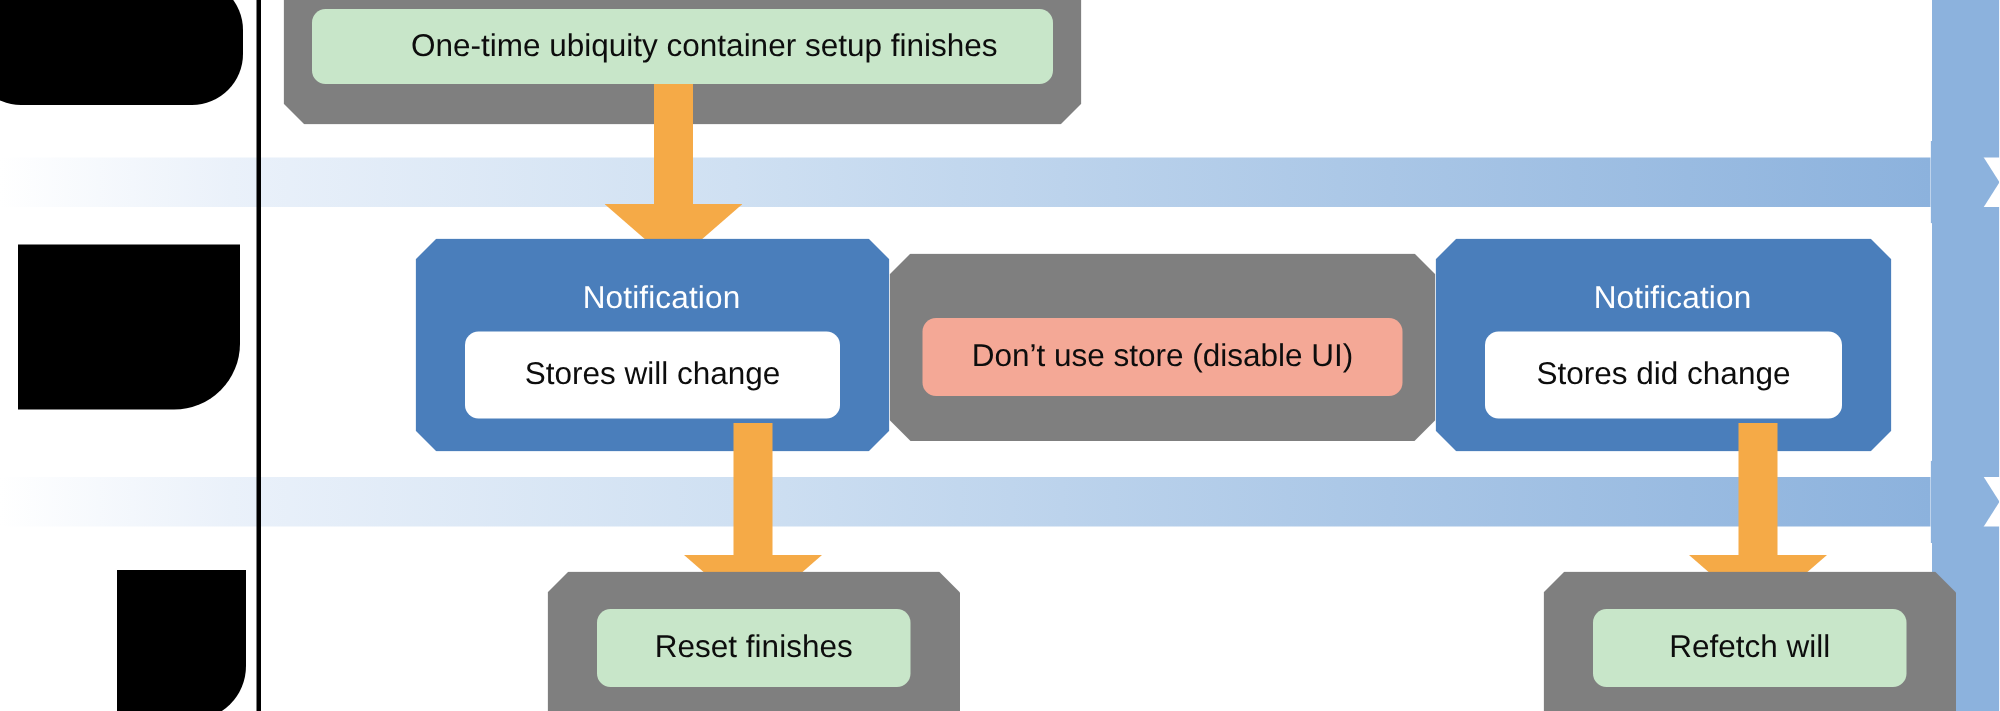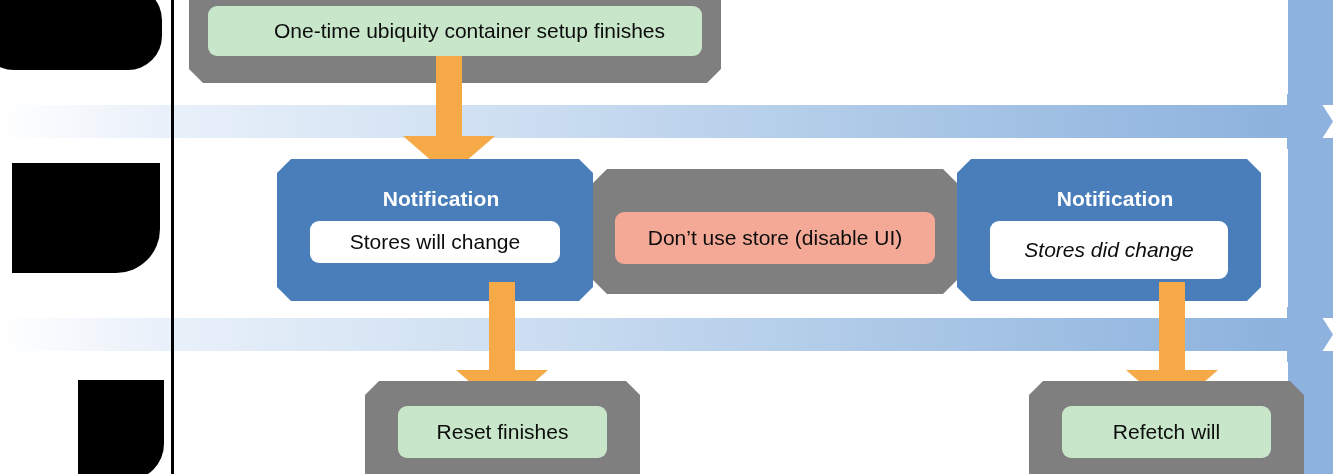--- a/index.html
+++ b/index.html
@@ -35,21 +35,21 @@
   .chamf-top{clip-path:polygon(14px 0,calc(100% - 14px) 0,100% 14px,100% 100%,0 100%,0 14px);}
   .chamf-bottom{clip-path:polygon(0 0,100% 0,100% calc(100% - 14px),calc(100% - 14px) 100%,
              14px 100%,0 calc(100% - 14px));}
 
   
   .inner{position:absolute;border-radius:9px;display:flex;align-items:center;
          justify-content:center;text-align:center;box-sizing:border-box;}
   .inner-green{background:#c8e6c9;color:#0d0d0d;}
   .inner-white{background:#ffffff;color:#0d0d0d;}
   .inner-salmon{background:#f4a896;color:#0d0d0d;}
-  .node-title{position:absolute;left:12px;right:0;color:#ffffff;font-weight:bold;
+  .node-title{position:absolute;left:12px;right:0;color:#ffffff;font-weight:normal;
               text-align:center;font-size:21px;letter-spacing:.1px;}
 
   
   .arrow{position:absolute;}
   .arrow .shaft{position:absolute;left:50%;transform:translateX(-50%);
                 top:0;background:#f5aa47;}
   .arrow .head{position:absolute;left:50%;transform:translateX(-50%);
                bottom:0;background:#f5aa47;
                clip-path:polygon(50% 100%,0 0,30% 0,30% 0,70% 0,100% 0);}
 
@@ -86,32 +86,32 @@
   </div>
 
   <div class="arrow" style="left:403px;top:56px;width:92px;height:120px;">
     <div class="shaft" style="width:26px;height:88px;"></div>
     <div class="head" style="width:92px;height:40px;"></div>
   </div>
 
   <div class="node" style="left:277px;top:159px;width:316px;height:142px;">
     <div class="shell blue-shell chamf-all"></div>
     <div class="node-title txt" style="top:28px;">Notification</div>
-    <div class="inner inner-white" style="left:33px;top:62px;right:33px;height:42px;font-size:21px;">Stores will change</div>
+    <div class="inner inner-white" style="left:33px;top:62px;right:33px;height:58px;font-size:21px;">Stores will change</div>
   </div>
 
   <div class="node" style="left:593px;top:169px;width:364px;height:125px;">
     <div class="shell gray-shell chamf-all"></div>
     <div class="inner inner-salmon" style="left:22px;top:43px;right:22px;height:52px;font-size:21px;">Don’t use store (disable UI)</div>
   </div>
 
   <div class="node" style="left:957px;top:159px;width:304px;height:142px;">
     <div class="shell blue-shell chamf-all"></div>
     <div class="node-title txt" style="top:28px;">Notification</div>
-    <div class="inner inner-white" style="left:33px;top:62px;right:33px;height:58px;font-size:21px;font-style:italic;">Stores did change</div>
+    <div class="inner inner-white" style="left:33px;top:62px;right:33px;height:58px;font-size:21px;">Stores did change</div>
   </div>
 
   <div class="arrow" style="left:456px;top:282px;width:92px;height:128px;">
     <div class="shaft" style="width:26px;height:96px;"></div>
     <div class="head" style="width:92px;height:40px;"></div>
   </div>
 
   <div class="arrow" style="left:1126px;top:282px;width:92px;height:128px;">
     <div class="shaft" style="width:26px;height:96px;"></div>
     <div class="head" style="width:92px;height:40px;"></div>

